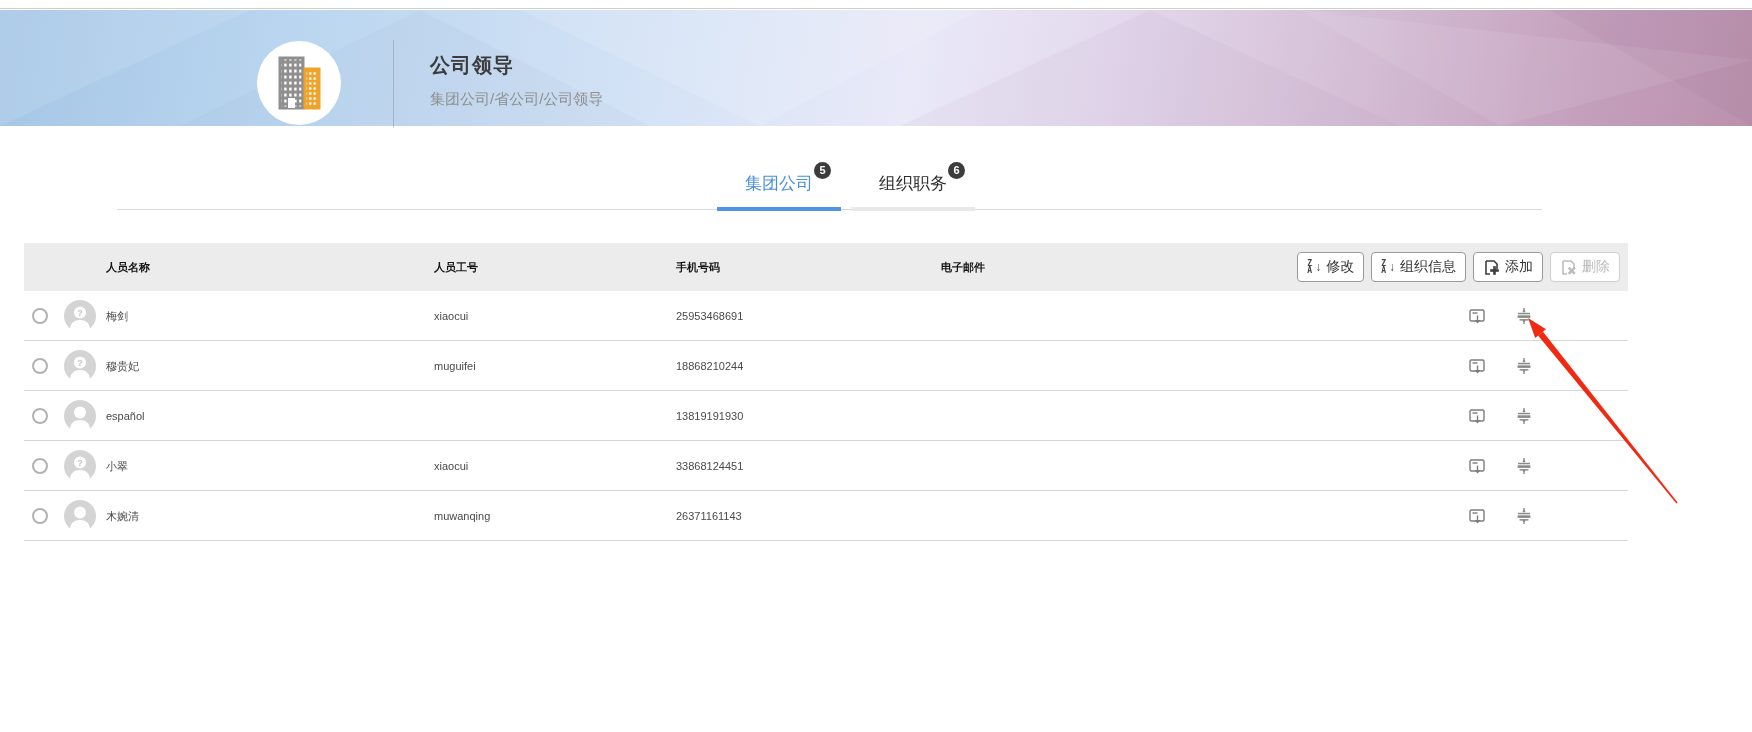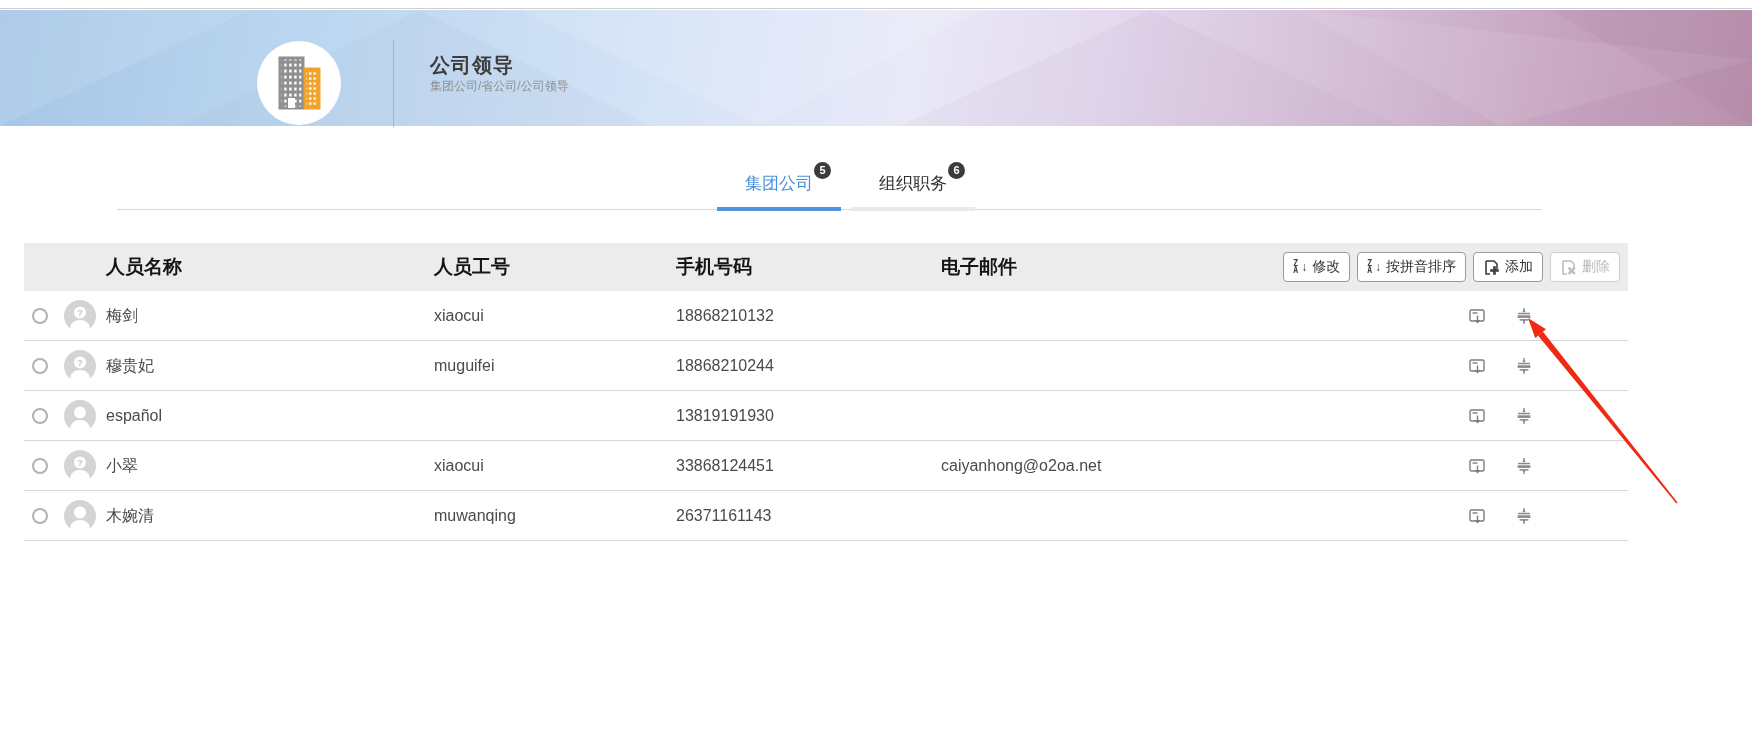--- a/index.html
+++ b/index.html
@@ -16,55 +16,55 @@
             background:linear-gradient(100deg,#a5c6e6 0%,#b9d5ef 16%,#d5e3f6 38%,
                        #e9e9f8 52%,#e4d9ee 63%,#d3bcd4 78%,#c4a0bd 90%,#ba91ad 100%); }
   .banner svg.facets { position:absolute; left:0; top:0; }
   .banner-icon { position:absolute; left:257px; top:31px; width:84px; height:84px;
                  border-radius:50%; background:#fff; display:flex; align-items:center;
                  justify-content:center; }
   .banner-divider { position:absolute; left:393px; top:30px; width:1px; height:88px;
                     background:rgba(110,120,150,.35); }
   .banner-title { position:absolute; left:430px; top:42px; font-size:20px; font-weight:bold;
                   color:#3c3c3c; letter-spacing:1px; }
-  .banner-sub { position:absolute; left:430px; top:68px; font-size:12px; color:#8f8f8f; }
+  .banner-sub { position:absolute; left:430px; top:80px; font-size:15px; color:#8f8f8f; }
 
   
   .tabs-line { position:absolute; left:117px; top:209px; width:1425px; height:1px; background:#d9d9d9; }
   .tab { position:absolute; top:150px; width:124px; height:61px; text-align:center;
          cursor:pointer; border-bottom:4px solid #e9e9e9; }
   .tab .tab-label { display:inline-block; padding-top:22px; font-size:17px; color:#2e2e2e; }
   .tab.active { border-bottom-color:#4f95e0; }
   .tab.active .tab-label { color:#4a90d9; }
   .tab .badge { position:absolute; right:10px; top:12px; min-width:17px; height:17px;
                 border-radius:9px; background:#3c3c3c; color:#fff; font-size:11px;
                 font-weight:bold; line-height:17px; text-align:center; }
   .tab-0 { left:555px; } .tab-1 { left:717px; } .tab-2 { left:851px; } .tab-3 { left:1001px; }
 
   
   .table { position:absolute; left:24px; top:243px; width:1604px; }
   .thead { position:relative; height:48px; background:#ececec; }
-  .th { position:absolute; top:0; line-height:48px; font-size:19px; font-weight:bold; color:#151515; }
+  .th { position:absolute; top:0; line-height:48px; font-size:11px; font-weight:bold; color:#151515; }
   .th-name { left:82px; } .th-id { left:410px; } .th-phone { left:652px; } .th-email { left:917px; }
 
   .toolbar { position:absolute; right:8px; top:9px; display:flex; gap:7px; }
   .btn { display:flex; align-items:center; gap:5px; height:30px; padding:0 9px;
          background:#fff; border:1px solid #9a9a9a; border-radius:4px;
          font-size:14px; color:#333; cursor:pointer; }
   .btn svg { display:block; }
   .btn.disabled { border-color:#cfcfcf; color:#b9b9b9; cursor:default; }
   .za { display:inline-flex; flex-direction:column; align-items:center;
         font:bold 8px/7px "DejaVu Sans Mono",monospace; color:#444; }
   .za-arrow { font-size:12px; line-height:12px; color:#444; margin-left:-2px; }
 
   .row { position:relative; height:50px; border-bottom:1px solid #d6d6d6; background:#fff; }
   .radio { position:absolute; left:8px; top:17px; width:16px; height:16px; border-radius:50%;
            border:2px solid #b2b2b2; background:#fff; cursor:pointer; }
   .avatar { position:absolute; left:40px; top:9px; width:32px; height:32px; }
-  .cell { position:absolute; top:0; line-height:50px; font-size:16px; color:#4a4a4a; }
+  .cell { position:absolute; top:0; line-height:50px; font-size:11px; color:#4a4a4a; }
   .c-name { left:82px; } .c-id { left:410px; } .c-phone { left:652px; } .c-email { left:917px; }
   .rowicon { position:absolute; top:16px; width:18px; height:18px; cursor:pointer; }
   .ri-1 { left:1444px; } .ri-2 { left:1491px; }
 
   
   .annotation { position:absolute; left:0; top:0; pointer-events:none; }
 </style>
 </head>
 <body>
 
@@ -128,21 +128,21 @@
             </span>
             <span class="za-arrow">↓</span>
           <span>修改</span>
         </div>
         <div class="btn">
           <span class="za">
               <span>Z</span>
               <span>A</span>
             </span>
             <span class="za-arrow">↓</span>
-          <span>按拼音排序</span>
+          <span>组织信息</span>
         </div>
         <div class="btn">
           <svg width="17" height="17" viewBox="0 0 17 17">
             <path d="M3,2 h8 l3,3 v5" fill="none" stroke="#3d3d3d" stroke-width="1.6"></path>
             <path d="M3,2 v13 h4" fill="none" stroke="#3d3d3d" stroke-width="1.6"></path>
             <line x1="11.5" y1="7.2" x2="11.5" y2="15.8" stroke="#3d3d3d" stroke-width="2.6"></line>
             <line x1="7.2" y1="11.5" x2="15.8" y2="11.5" stroke="#3d3d3d" stroke-width="2.6"></line>
           </svg>
           <span>添加</span>
         </div>
@@ -163,21 +163,21 @@
       <span class="avatar">
         <svg width="32" height="32" viewBox="0 0 32 32">
           <circle cx="16" cy="16" r="16" fill="#d4d4d4"></circle>
           <path d="M6,30 c0,-7 4.5,-10 10,-10 c5.5,0 10,3 10,10 a16,16 0 0 1 -20,0 z" fill="#fff"></path>
           <circle cx="16" cy="12.5" r="6" fill="#fff"></circle>
           <text class="q" x="16" y="15.5" text-anchor="middle" font-size="9" font-weight="bold" fill="#c3c3c3">?</text>
         </svg>
       </span>
       <span class="cell c-name">梅剑</span>
       <span class="cell c-id">xiaocui</span>
-      <span class="cell c-phone">18868210132</span>
+      <span class="cell c-phone">25953468691</span>
       <span class="cell c-email"></span>
       <span class="rowicon ri-1">
         <svg width="18" height="18" viewBox="0 0 18 18">
           <rect x="2" y="3" width="14" height="11" rx="1.5" fill="none" stroke="#7d7d7d" stroke-width="1.4"></rect>
           <line x1="4.5" y1="6" x2="9.5" y2="6" stroke="#7d7d7d" stroke-width="1.4"></line>
           <line x1="9.5" y1="8.5" x2="9.5" y2="14.5" stroke="#7d7d7d" stroke-width="1.4"></line>
           <path d="M9.5,16.5 l-3,-3.4 h6 z" fill="#7d7d7d"></path>
         </svg>
       </span>
       <span class="rowicon ri-2">
@@ -266,21 +266,20 @@
         <svg width="32" height="32" viewBox="0 0 32 32">
           <circle cx="16" cy="16" r="16" fill="#d4d4d4"></circle>
           <path d="M6,30 c0,-7 4.5,-10 10,-10 c5.5,0 10,3 10,10 a16,16 0 0 1 -20,0 z" fill="#fff"></path>
           <circle cx="16" cy="12.5" r="6" fill="#fff"></circle>
           <text class="q" x="16" y="15.5" text-anchor="middle" font-size="9" font-weight="bold" fill="#c3c3c3">?</text>
         </svg>
       </span>
       <span class="cell c-name">小翠</span>
       <span class="cell c-id">xiaocui</span>
       <span class="cell c-phone">33868124451</span>
-      <span class="cell c-email">caiyanhong@o2oa.net</span>
       <span class="rowicon ri-1">
         <svg width="18" height="18" viewBox="0 0 18 18">
           <rect x="2" y="3" width="14" height="11" rx="1.5" fill="none" stroke="#7d7d7d" stroke-width="1.4"></rect>
           <line x1="4.5" y1="6" x2="9.5" y2="6" stroke="#7d7d7d" stroke-width="1.4"></line>
           <line x1="9.5" y1="8.5" x2="9.5" y2="14.5" stroke="#7d7d7d" stroke-width="1.4"></line>
           <path d="M9.5,16.5 l-3,-3.4 h6 z" fill="#7d7d7d"></path>
         </svg>
       </span>
       <span class="rowicon ri-2">
         <svg width="18" height="18" viewBox="0 0 18 18">

